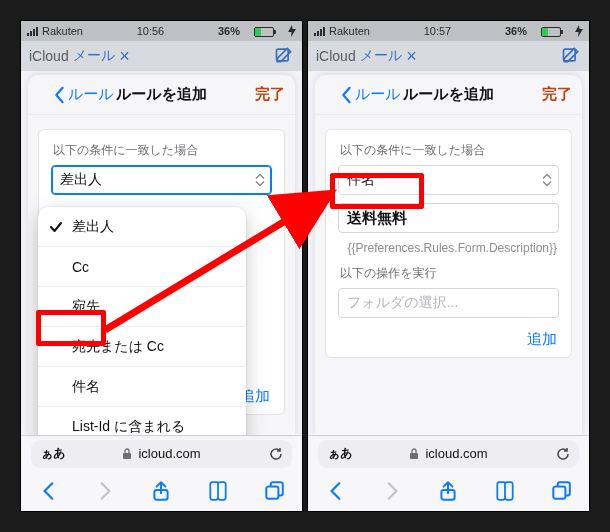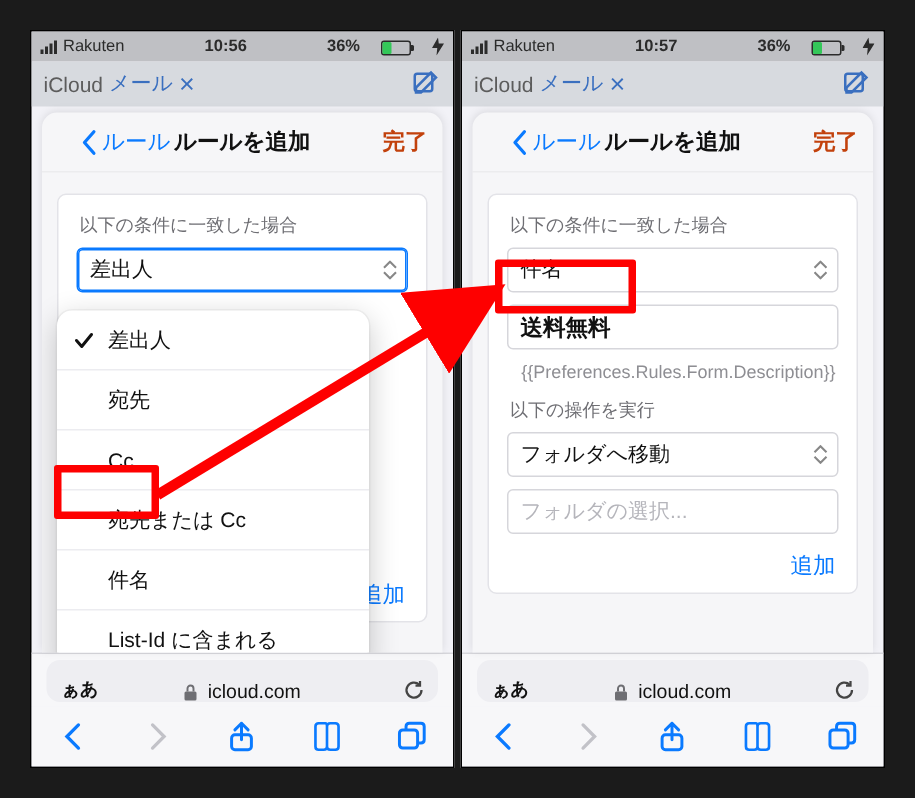--- a/index.html
+++ b/index.html
@@ -39,21 +39,21 @@
     background: #bfc0c4;
     display: flex;
     align-items: center;
     justify-content: space-between;
     font-size: 11px;
     color: #2b2b2b;
     padding: 0 6px;
   }
   .sb-left { display: flex; align-items: center; gap: 4px; }
   .sb-right { display: flex; align-items: flex-end; gap: 14px; font-weight: bold; }
-  .sb-center { font-weight: 700; }
+  .sb-center { font-weight: 400; }
   .signal { display:inline-flex; align-items:flex-end; gap:1px; }
   .signal i { display:inline-block; width:2px; background:#2b2b2b; }
   .signal i:nth-child(1){height:3px}.signal i:nth-child(2){height:5px}
   .signal i:nth-child(3){height:7px}.signal i:nth-child(4){height:9px}
   .batt { display:inline-block; width:20px; height:10px; border:1px solid #2b2b2b; border-radius:2px; position:relative; }
   .batt::after{content:"";position:absolute;right:-3px;top:2px;width:2px;height:4px;background:#2b2b2b;border-radius:0 1px 1px 0;}
   .batt i{display:block;height:100%;width:36%;background:#34c759;border-radius:1px;}
 
   
   .bg-header {
@@ -221,21 +221,21 @@
     align-items:center;
     padding:0 10px;
     gap:10px;
   }
   .addr-pill{
     flex:1;
     background:#eeeef2;
     border-radius:9px;
     height:28px;
     display:flex;
-    align-items:flex-end;
+    align-items:center;
     justify-content:center;
     gap:6px;
     font-size:13px;
     color:#111;
     position:relative;
   }
   .addr-pill .aA{
     position:absolute; left:10px; font-size:12px; color:#111; font-weight:600;
   }
   .addr-pill .reload{
@@ -326,24 +326,24 @@
             </div>
 
             <div class="menu" id="menu">
                 <div class="mi">
                   <svg class="check" viewBox="0 0 16 16">
                     <path d="M3 8 L6.5 12 L13 4" fill="none" stroke="#111" stroke-width="2" stroke-linecap="round" stroke-linejoin="round"></path>
                   </svg>
                   <span>差出人</span>
                 </div>
                 <div class="mi">
-                  <span>宛先</span>
+                  <span>Cc</span>
                 </div>
                 <div class="mi">
-                  <span>Cc</span>
+                  <span>宛先</span>
                 </div>
                 <div class="mi">
                   <span>宛先または Cc</span>
                 </div>
                 <div class="mi">
                   <span>件名</span>
                 </div>
                 <div class="mi">
                   <span>List-Id に含まれる</span>
                 </div>
@@ -448,31 +448,20 @@
                       <path d="M1 1 L5 5 L9 1" fill="none" stroke="#888" stroke-width="1.4"></path>
                     </svg>
                 </span>
               </div>
               <div class="inp">
                 <span style="font-weight:600;font-size:15px">送料無料</span>
               </div>
               <div class="desc">{{Preferences.Rules.Form.Description}}</div>
 
               <div class="sec-label">以下の操作を実行</div>
-              <div class="sel">
-                <span>フォルダへ移動</span>
-                <span class="caret">
-                  <svg viewBox="0 0 10 6">
-                      <path d="M1 5 L5 1 L9 5" fill="none" stroke="#888" stroke-width="1.4"></path>
-                    </svg>
-                  <svg viewBox="0 0 10 6">
-                      <path d="M1 1 L5 5 L9 1" fill="none" stroke="#888" stroke-width="1.4"></path>
-                    </svg>
-                </span>
-              </div>
               <div class="inp placeholder">
                 <span>フォルダの選択...</span>
               </div>
 
               <div class="add-row">追加</div>
             </div>
           </div>
         </div>
       </div>
 

